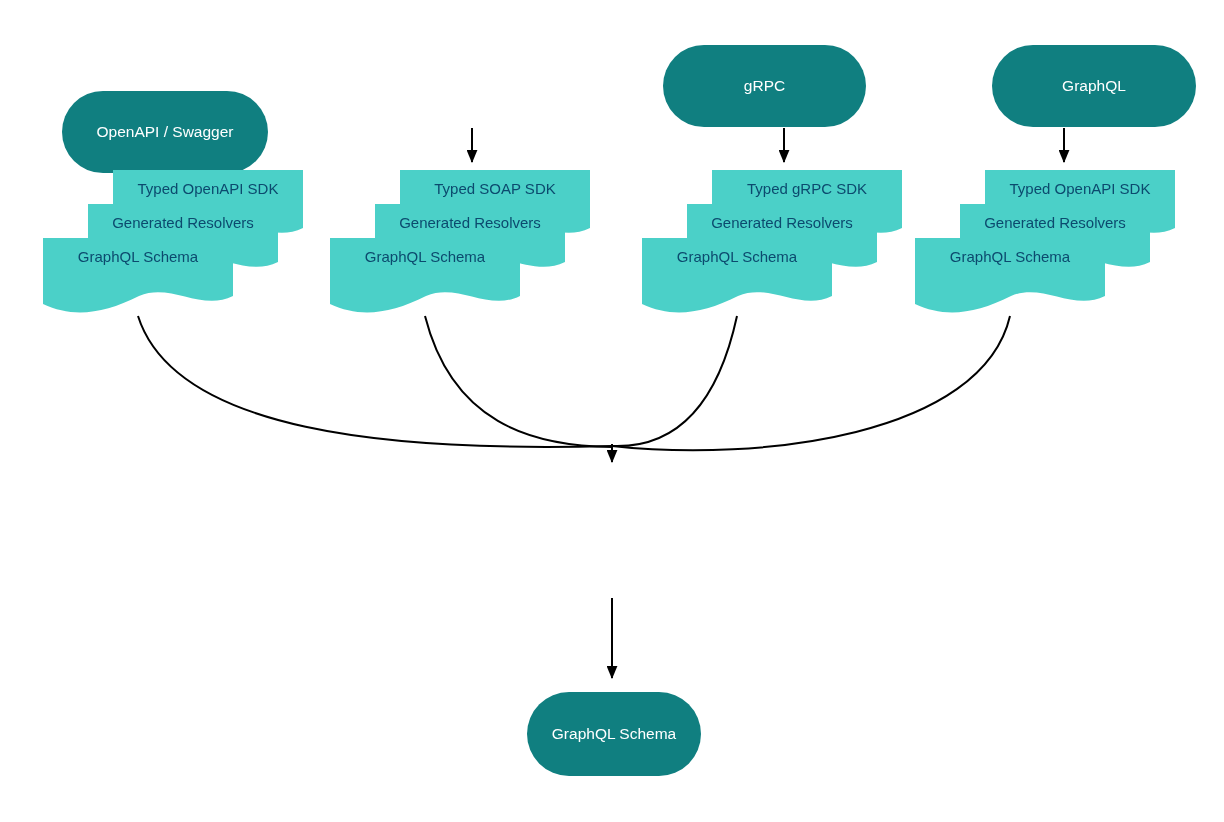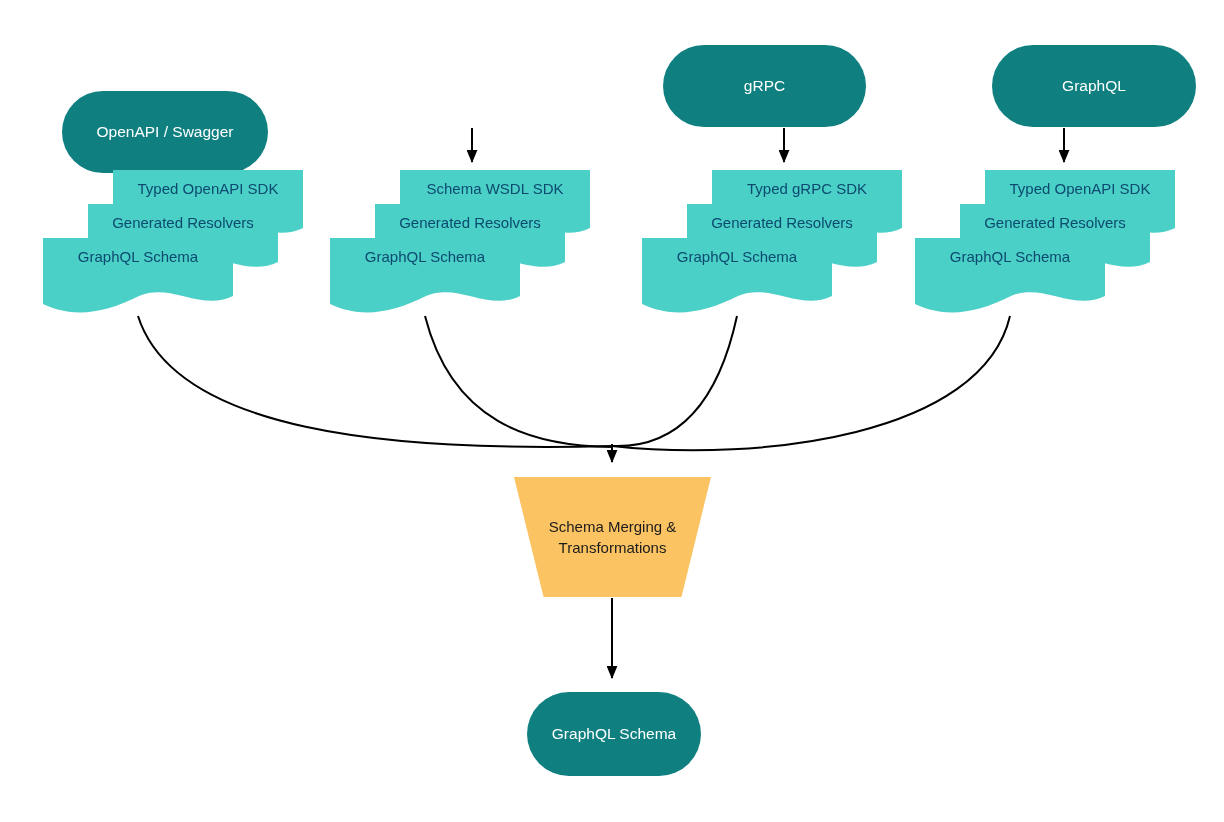--- a/index.html
+++ b/index.html
@@ -150,21 +150,21 @@
     <svg width="190" height="80" viewBox="0 0 190 80">
       <path d="M0 0 L190 0 L190 58 C158 74 128 44 96 58 C60 76 30 80 0 66 Z"></path>
     </svg>
     <span class="doc-label">GraphQL Schema</span>
   </div>
 
   <div class="doc" style="left:400px; top:170px;">
     <svg width="190" height="80" viewBox="0 0 190 80">
       <path d="M0 0 L190 0 L190 58 C158 74 128 44 96 58 C60 76 30 80 0 66 Z"></path>
     </svg>
-    <span class="doc-label">Schema WSDL SDK</span>
+    <span class="doc-label">Typed SOAP SDK</span>
   </div>
   <div class="doc" style="left:375px; top:204px;">
     <svg width="190" height="80" viewBox="0 0 190 80">
       <path d="M0 0 L190 0 L190 58 C158 74 128 44 96 58 C60 76 30 80 0 66 Z"></path>
     </svg>
     <span class="doc-label">Generated Resolvers</span>
   </div>
   <div class="doc" style="left:330px; top:238px;">
     <svg width="190" height="80" viewBox="0 0 190 80">
       <path d="M0 0 L190 0 L190 58 C158 74 128 44 96 58 C60 76 30 80 0 66 Z"></path>
@@ -203,22 +203,18 @@
     </svg>
     <span class="doc-label">Generated Resolvers</span>
   </div>
   <div class="doc" style="left:915px; top:238px;">
     <svg width="190" height="80" viewBox="0 0 190 80">
       <path d="M0 0 L190 0 L190 58 C158 74 128 44 96 58 C60 76 30 80 0 66 Z"></path>
     </svg>
     <span class="doc-label">GraphQL Schema</span>
   </div>
 
-  <div class="trapezoid">
-    <div>Schema Merging &amp;</div>
-    <div>Transformations</div>
-  </div>
 
   <div class="output-pill">
     <span>GraphQL Schema</span>
   </div>
 
 </div>
 
 </body></html>

